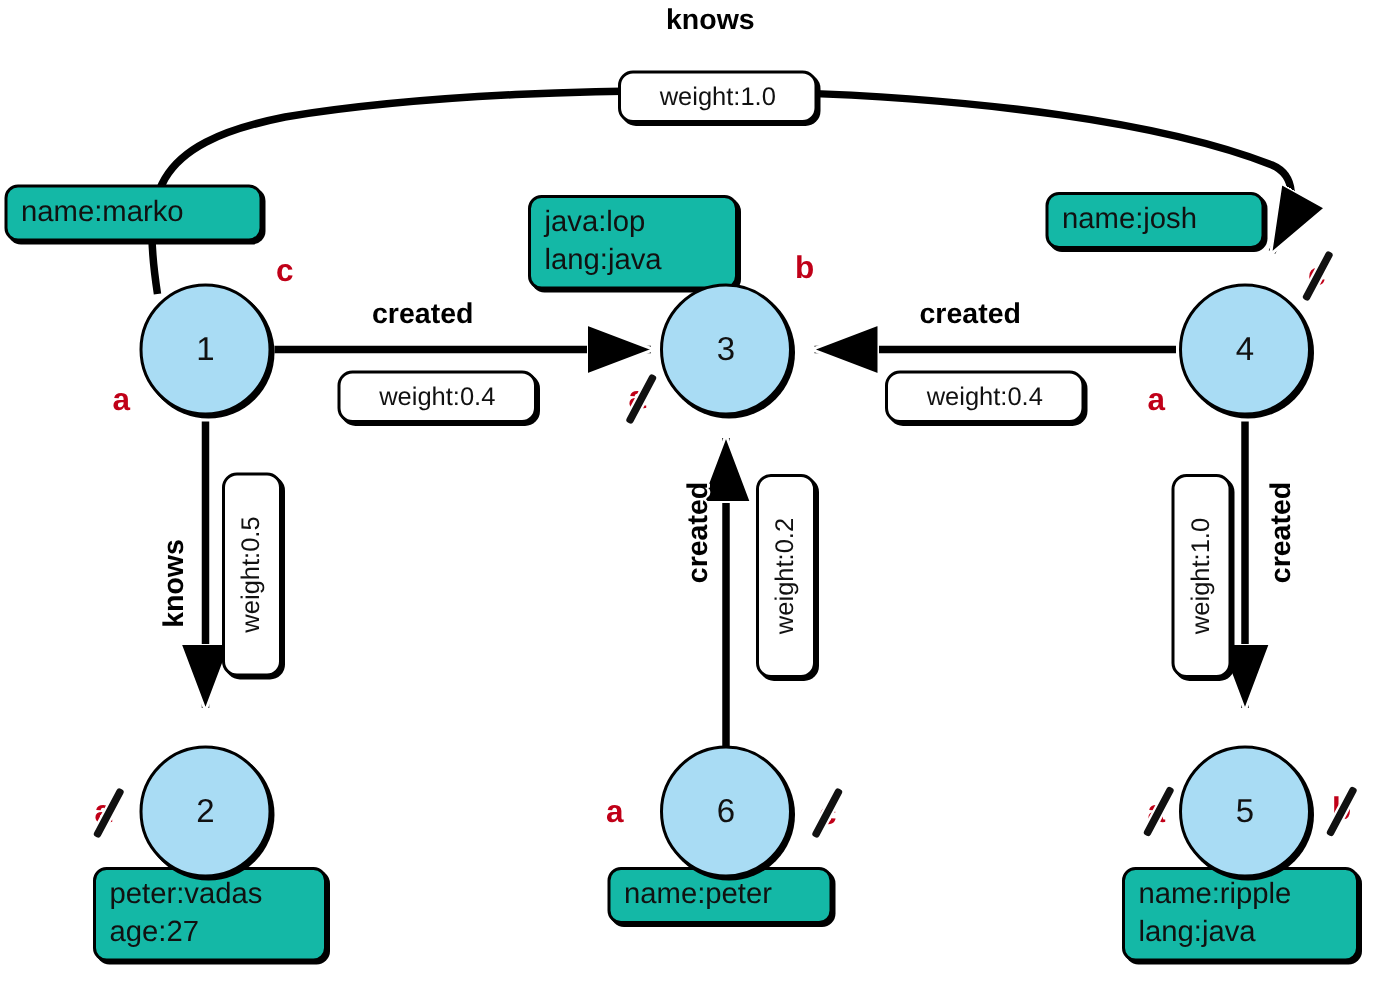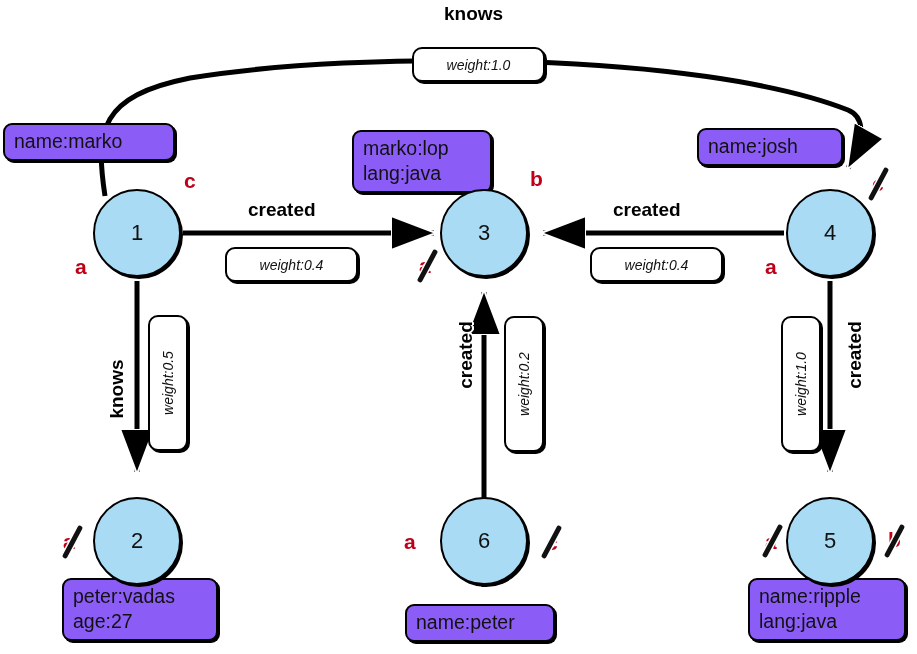--- a/index.html
+++ b/index.html
@@ -3,49 +3,48 @@
 <meta charset="utf-8">
 <style>
   html,body{margin:0;padding:0;background:#ffffff;}
   body{width:917px;height:654px;font-family:"Liberation Sans",sans-serif;}
   #stage{position:relative;width:917px;height:654px;overflow:hidden;background:#fff;}
   svg.layer{position:absolute;left:0;top:0;width:917px;height:654px;}
 
   
   .propbox{
     position:absolute;
-    background:#8b5cf6;
+    background:#14b8a6;
     border:2.5px solid #000;
     border-radius:9px;
     box-shadow:2px 2px 0 0 #000;
     padding:4px 9px 5px 9px;
     font-size:19.5px;
     line-height:25px;
     color:#111;
     white-space:nowrap;
     box-sizing:border-box;
   }
   .propbox div{letter-spacing:0px;}
 
   
   .weightbox{
     position:absolute;
     background:#fff;
     border:2.5px solid #000;
     border-radius:10px;
     box-shadow:2px 2px 0 0 #000;
-    font-size:14px;
+    font-size:17px;
     line-height:20px;
     color:#111;
     white-space:nowrap;
     display:flex;
     align-items:center;
     justify-content:center;
     box-sizing:border-box;
-    font-style:italic;
   }
   .weightbox.vert{ }
   .weightbox.vert span{ transform:rotate(-90deg); display:block; }
 
   
   .node{
     position:absolute;
     width:88px;height:88px;
     border-radius:50%;
     background:#a9dcf4;
@@ -132,34 +131,34 @@
   <div class="propbox" style="left:3px;  top:123px; width:172px;">
     <div>name:marko</div>
   </div>
 
   <div class="propbox" style="left:62px; top:578px; width:156px;">
     <div>peter:vadas</div>
     <div>age:27</div>
   </div>
 
   <div class="propbox" style="left:352px; top:130px; width:140px;">
-    <div>marko:lop</div>
+    <div>java:lop</div>
     <div>lang:java</div>
   </div>
 
   <div class="propbox" style="left:697px; top:128px; width:146px;">
     <div>name:josh</div>
   </div>
 
   <div class="propbox" style="left:748px; top:578px; width:158px;">
     <div>name:ripple</div>
     <div>lang:java</div>
   </div>
 
-  <div class="propbox" style="left:405px; top:604px; width:150px;">
+  <div class="propbox" style="left:405px; top:578px; width:150px;">
     <div>name:peter</div>
   </div>
 
   <div class="weightbox" style="left:412px; top:47px; width:133px; height:35px;">
     <span>weight:1.0</span>
   </div>
 
   <div class="weightbox vert" style="left:148px; top:315px; width:40px; height:136px;">
     <span>weight:0.5</span>
   </div>

